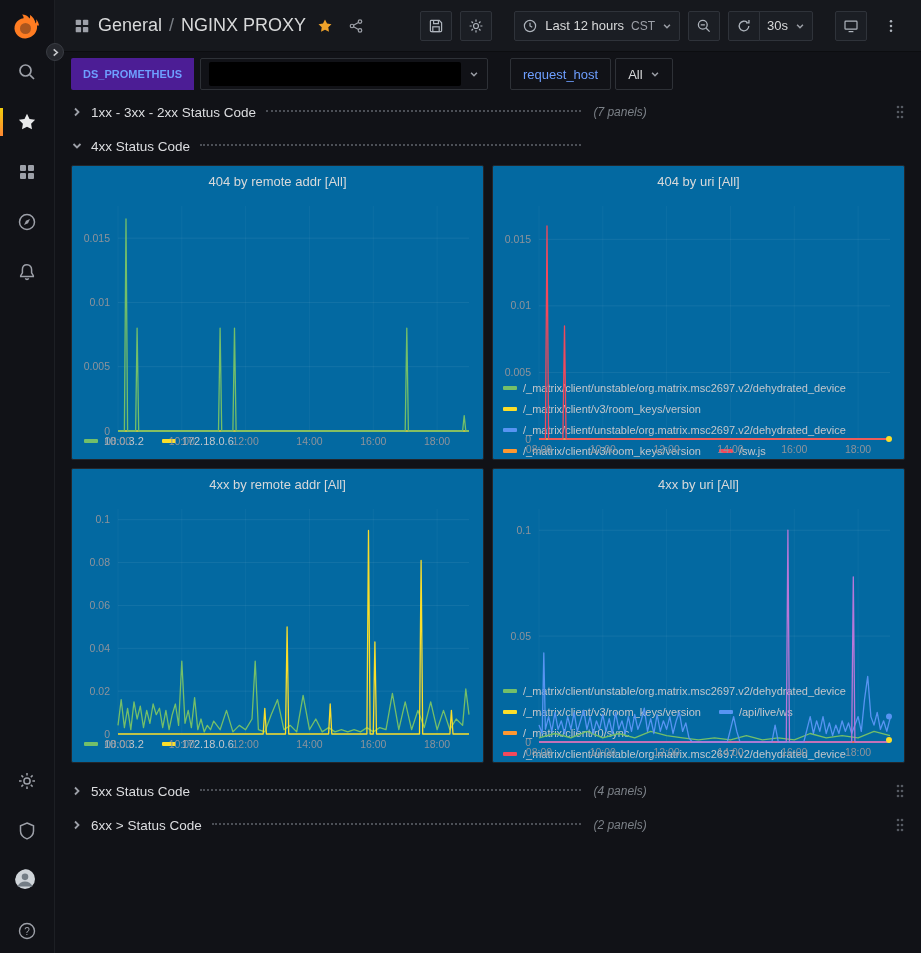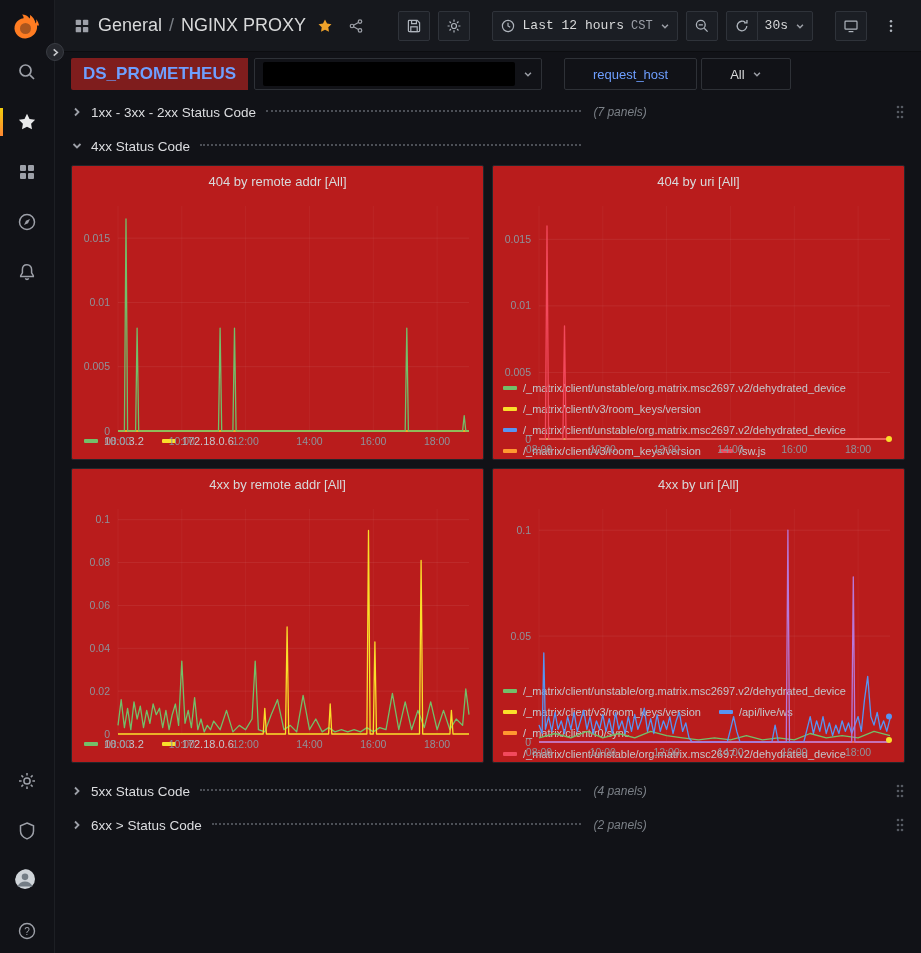--- a/index.html
+++ b/index.html
@@ -44,62 +44,62 @@
   }
   .crumbs { display:flex; align-items:center; gap:7px; font-size:18px; color:#d8d9da; }
   .crumbs .sep { color:#7b8087; }
   .crumbs .icon-apps { color:#9da0a8; width:18px; height:18px; }
   .star-fav { color:#f0a32a; width:16px; height:16px; cursor:pointer; margin-left:4px; }
   .icon-share { color:#9da0a8; width:16px; height:16px; cursor:pointer; margin-left:8px; }
   .tb-right { margin-left:auto; display:flex; align-items:center; gap:8px; }
   .tbtn {
     height:30px; min-width:30px; padding:0 7px; display:flex; align-items:center; gap:7px;
     background:#1b1e24; border:1px solid #2f333a; border-radius:2px; color:#aeb4bc;
-    cursor:pointer; font-size:13px;font-family:Liberation Mono, monospace;
+    cursor:pointer; font-size:13px;
   }
   .tbtn svg { width:16px; height:16px; }
   .tbtn .lbl { color:#d8d9da; }
   .tbtn .tz  { color:#9da0a8; font-size:12px; }
   .btn-pair { display:flex; }
   .btn-pair .tbtn:first-child { border-radius:2px 0 0 2px; }
   .btn-pair .tbtn:last-child  { border-radius:0 2px 2px 0; margin-left:-1px;text-align:center; }
   .tbtn.plain { background:transparent; border-color:transparent; }
   .chev { width:10px !important; height:10px !important; color:#9da0a8; }
   .gap-l { margin-left:14px; }
   
   .subbar { height:44px; flex:0 0 44px; display:flex; align-items:center; padding:0 16px; }
   .var-label {
     height:32px; display:flex; align-items:center; padding:0 12px;
-    background:#7f1d1d; color:#6e9fff; font-weight:600; font-size:17px;
+    background:#4c1d95; color:#6e9fff; font-weight:600; font-size:11px;
     border-radius:2px 0 0 2px; cursor:default;
   }
   .var-select {
     width:288px; height:32px; background:#111217; border:1px solid #2e3137; border-radius:2px;
     display:flex; align-items:center; padding:0 8px; gap:8px; margin-left:6px; cursor:pointer;
   }
   .redacted { flex:1; height:24px; background:#000; border-radius:2px; }
   .var-host { margin-left:22px; display:flex; gap:4px; }
   .chipbtn {
-    height:32px; display:flex; align-items:center; gap:7px; padding:0 28px;
+    height:32px; display:flex; align-items:center; gap:7px; padding:0 12px;
     border:1px solid #2e3137; border-radius:2px; cursor:pointer; font-size:13px;
   }
   .chipbtn.blue { color:#6e9fff; font-weight:500; }
   
   .dash { flex:1; overflow:hidden; padding:2px 16px 0; }
   .row-strip { height:28px; margin-bottom:5px; position:relative; display:flex; align-items:center; cursor:pointer; }
   .row-strip .rchev { width:12px; height:12px; color:#9da0a8; margin-right:8px; flex:0 0 auto; }
   .row-main { display:flex; align-items:center; flex:0 0 60%; min-width:0; }
   .row-title { font-size:13.5px; font-weight:400; color:#dcdde0; white-space:nowrap; }
   .dotfill { flex:1; border-bottom:2px dotted #4c4f56; margin:0 10px 3px 10px; height:1px; }
   .row-count { font-style:italic; color:#7b8087; font-size:12px; margin-left:2px; }
   .drag-handle { position:absolute; right:0; top:50%; transform:translateY(-50%); color:#565a62; cursor:grab; }
   .drag-handle svg { width:10px; height:16px; display:block; }
   .panel-grid { display:grid; grid-template-columns:1fr 1fr; gap:8px; margin:4px 0 14px; }
   .panel {
-    height:295px; background:#b91c1c; border:1px solid #23262b; border-radius:2px;
+    height:295px; background:#0369a1; border:1px solid #23262b; border-radius:2px;
     display:flex; flex-direction:column; min-width:0;
   }
   .panel-hd { height:30px; flex:0 0 30px; display:flex; align-items:center; justify-content:center;
               font-size:13px; font-weight:500; color:#d8d9da; cursor:pointer; }
   .plot-wrap { flex:1; min-height:0; position:relative; }
   .plot-wrap svg { position:absolute; inset:0; display:block; }
   svg text.tick { fill:#8e939b; font-size:10.5px; font-family:"Liberation Sans",sans-serif; }
   .legend { flex:0 0 auto; }
   .legend.inline { padding:2px 12px 8px; }
   .legend.multi  { max-height:82px; overflow:hidden; padding:0 10px 2px; }

